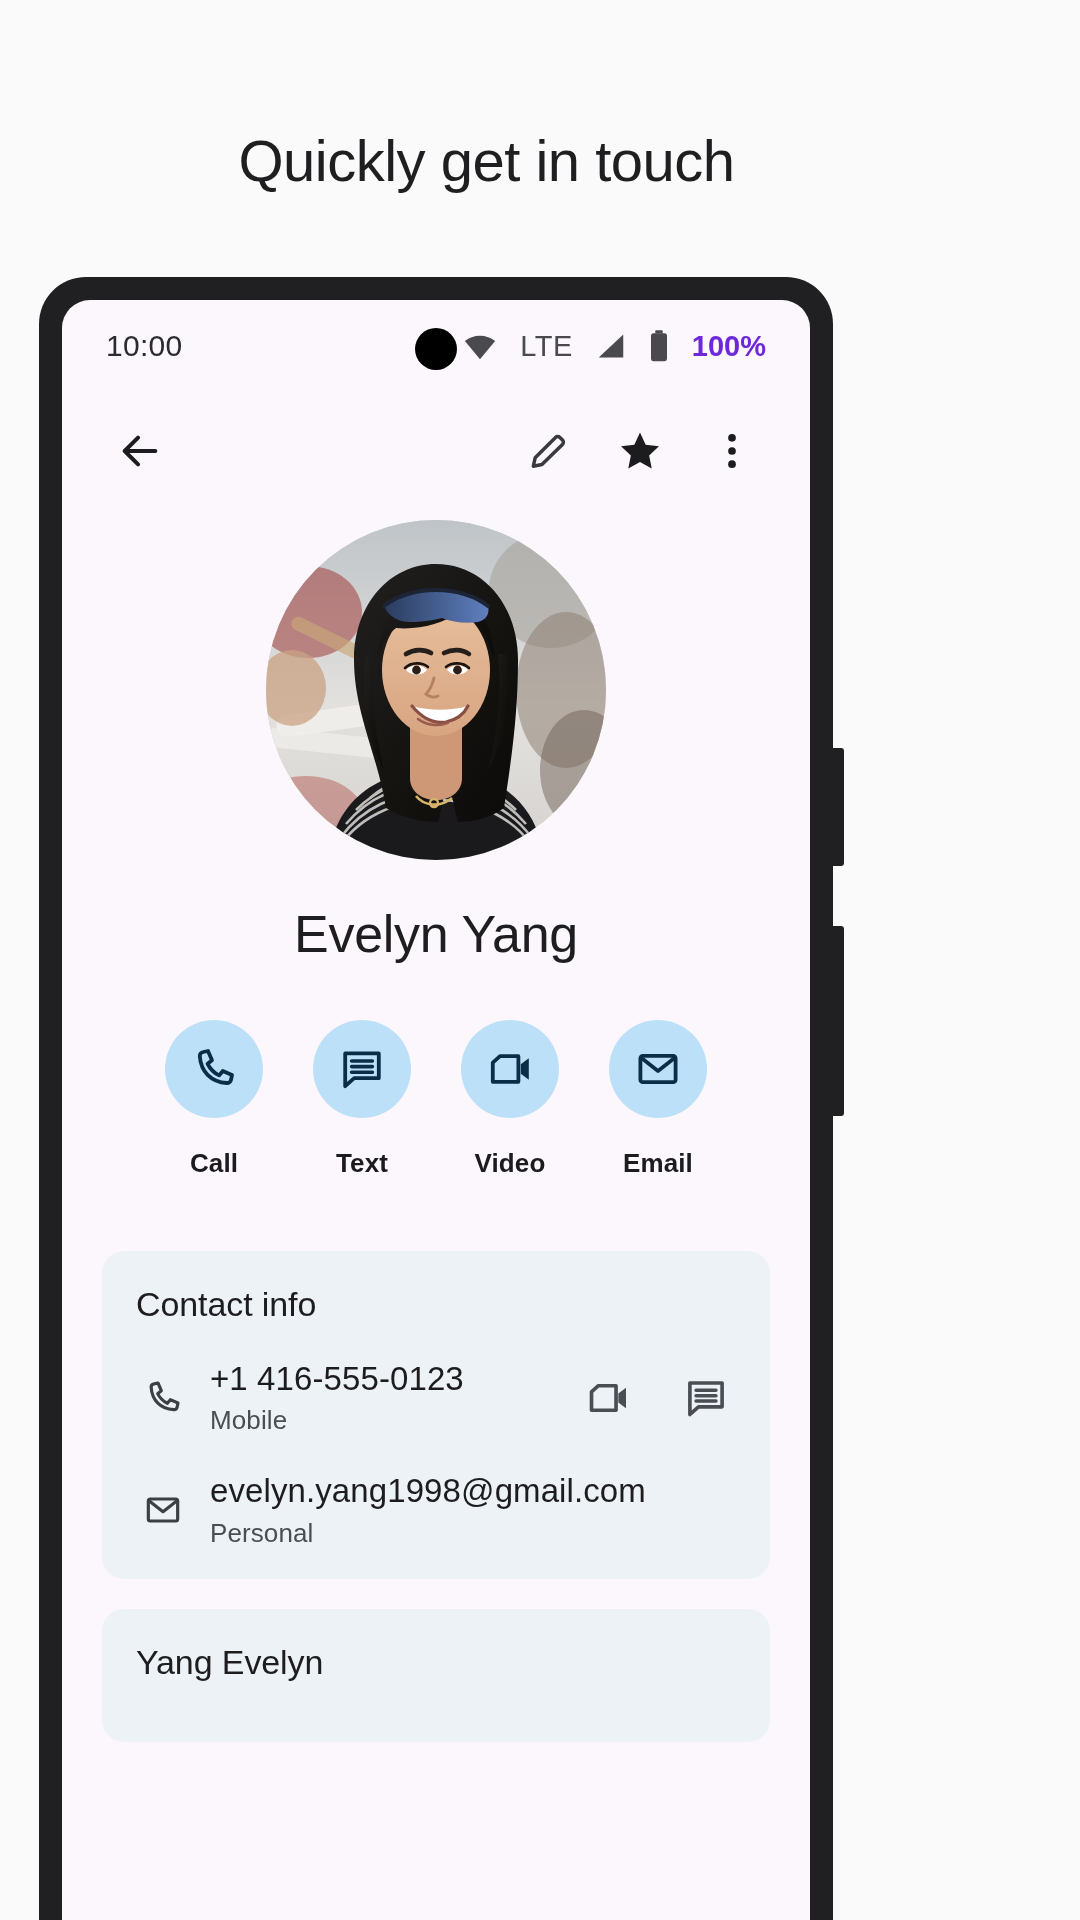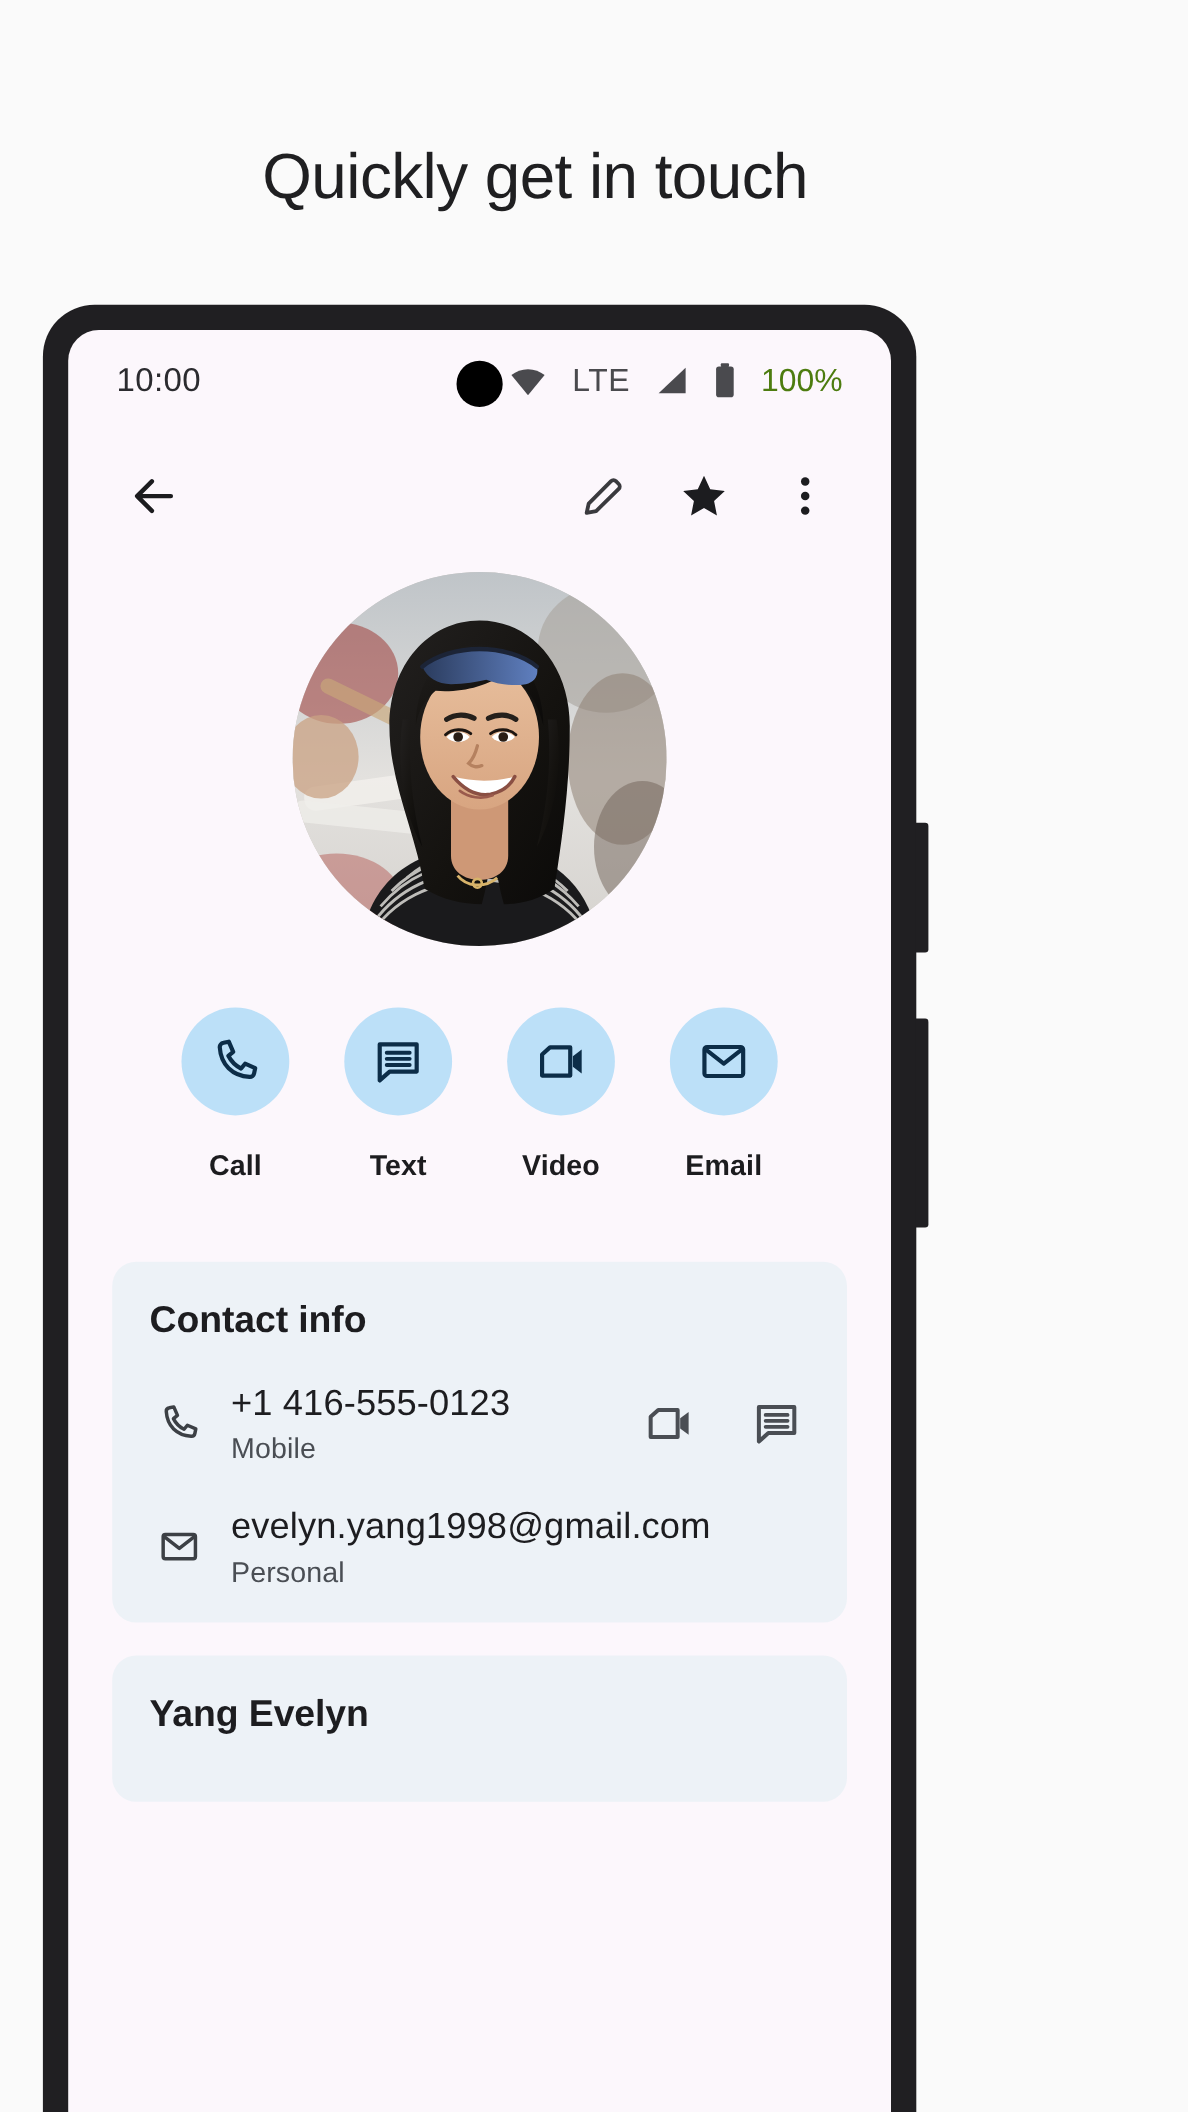--- a/index.html
+++ b/index.html
@@ -89,21 +89,22 @@
     gap:23px;
   }
   .sb-lte {
     font-size:29px;
     letter-spacing:0.5px;
     color:#4A4A4E;
   }
   .sb-pct {
     font-size:29px;
     letter-spacing:0px;
-    color:#4d7c0f;
+    color:#6d28d9;
+    font-weight:bold;
   }
   .ic { display:block; }
 
   
   .appbar {
     height:118px;
     display:flex;
     align-items:center;
     padding:0 40px;
   }
@@ -175,21 +176,21 @@
   
   .card {
     margin:0 40px;
     background:#EDF2F7;
     border-radius:22px;
     padding:34px 0 30px 0;
   }
   .card + .card { margin-top:30px; }
   .card-title {
     font-size:34px;
-    font-weight:700;
+    font-weight:400;
     color:#1D1D20;
     padding:0 34px;
     letter-spacing:-0.1px;
   }
   .info-row {
     display:flex;
     align-items:flex-start;
     padding:0 34px;
     margin-top:34px;
   }
@@ -369,20 +370,21 @@
           <path d="M146 186c10 12 22 18 34 16 10-2 18-8 22-16-18 5-38 5-56 0z" fill="#FFFFFF"></path>
           <path d="M146 186c10 12 22 18 34 16 10-2 18-8 22-16" fill="none" stroke="#8A4F43" stroke-width="3.2" stroke-linecap="round" stroke-linejoin="round"></path>
           <path d="M152 199c8 6 20 8 30 4" fill="none" stroke="#9A5A4C" stroke-width="2.4" stroke-linecap="round"></path>
 
           <path d="M150 276c8 10 24 12 36 2" fill="none" stroke="#D7B36A" stroke-width="2.6"></path>
           <circle cx="168" cy="283" r="4" fill="none" stroke="#D7B36A" stroke-width="2.4"></circle>
         </svg>
       </div>
     </div>
 
+    <div class="contact-name">Evelyn Yang</div>
 
     <div class="actions">
 
       <div class="action">
         <div class="action-circle">
           <svg width="48" height="48" viewBox="0 0 24 24">
               <path fill="none" stroke="#0C2D48" stroke-width="1.9" stroke-linejoin="round" d="M6.6 3.5 9 3l2 4.6-2.2 1.8a12.9 12.9 0 0 0 5.8 5.8l1.8-2.2L21 15l-.5 2.4c-.2 1-1.1 1.7-2.1 1.6C10.6 18.6 5.4 13.4 4.9 5.6c-.1-1 .6-1.9 1.7-2.1z"></path>
             </svg>
         </div>
         <div class="action-label">Call</div>

